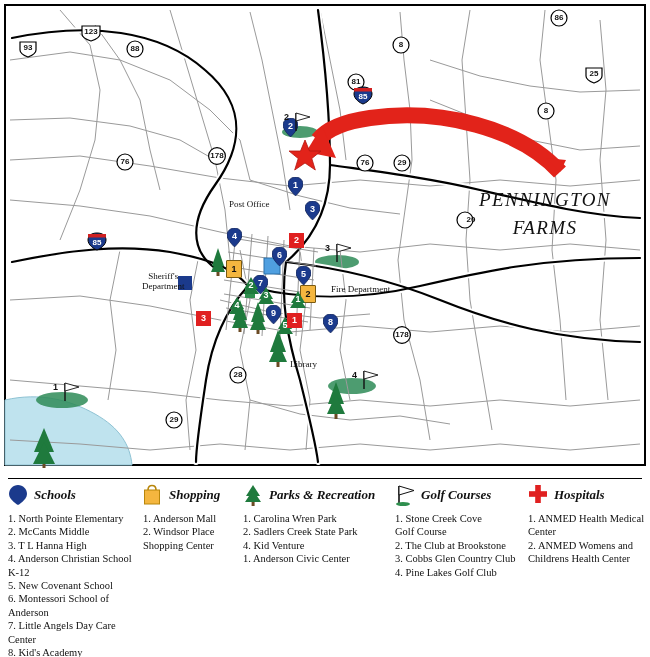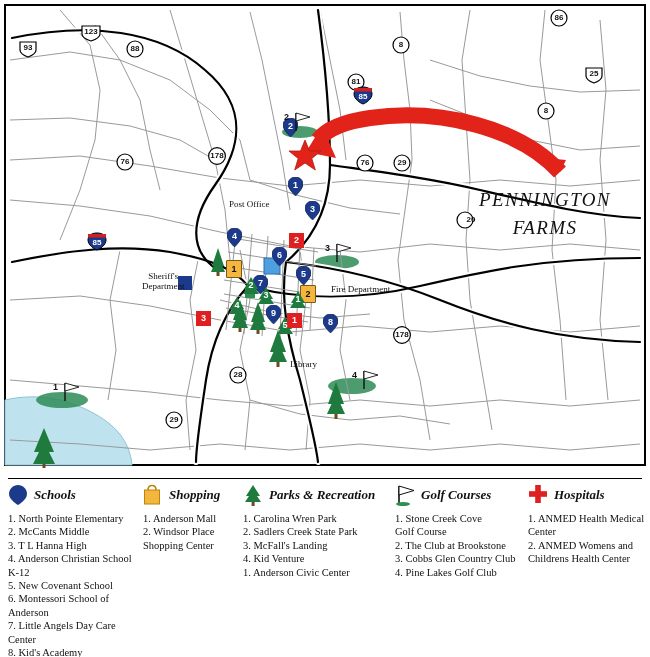--- a/index.html
+++ b/index.html
@@ -599,21 +599,20 @@
             <polygon points="10,1 3,12 17,12" fill="#1f7a3d"></polygon>
             <polygon points="10,6 2,18 18,18" fill="#1f7a3d"></polygon>
             <rect x="8.6" y="18" width="3" height="4" fill="#6b4a24"></rect>
           </svg>
       </span>
       <span class="head-text">Parks &amp; Recreation</span>
     </div>
     <ul class="legend-list">
       <li>1. Carolina Wren Park</li>
       <li>2. Sadlers Creek State Park</li>
-      <li>3. McFall's Landing</li>
       <li>4. Kid Venture</li>
       <li>1. Anderson Civic Center</li>
     </ul>
   </div>
 
   <div class="legend-col" style="left:395px; width:135px;">
     <div class="legend-head">
       <span class="head-icon">
         <svg width="22" height="22" viewBox="0 0 22 22">
             <line x1="4" y1="2" x2="4" y2="20" stroke="#111" stroke-width="1.6"></line>

